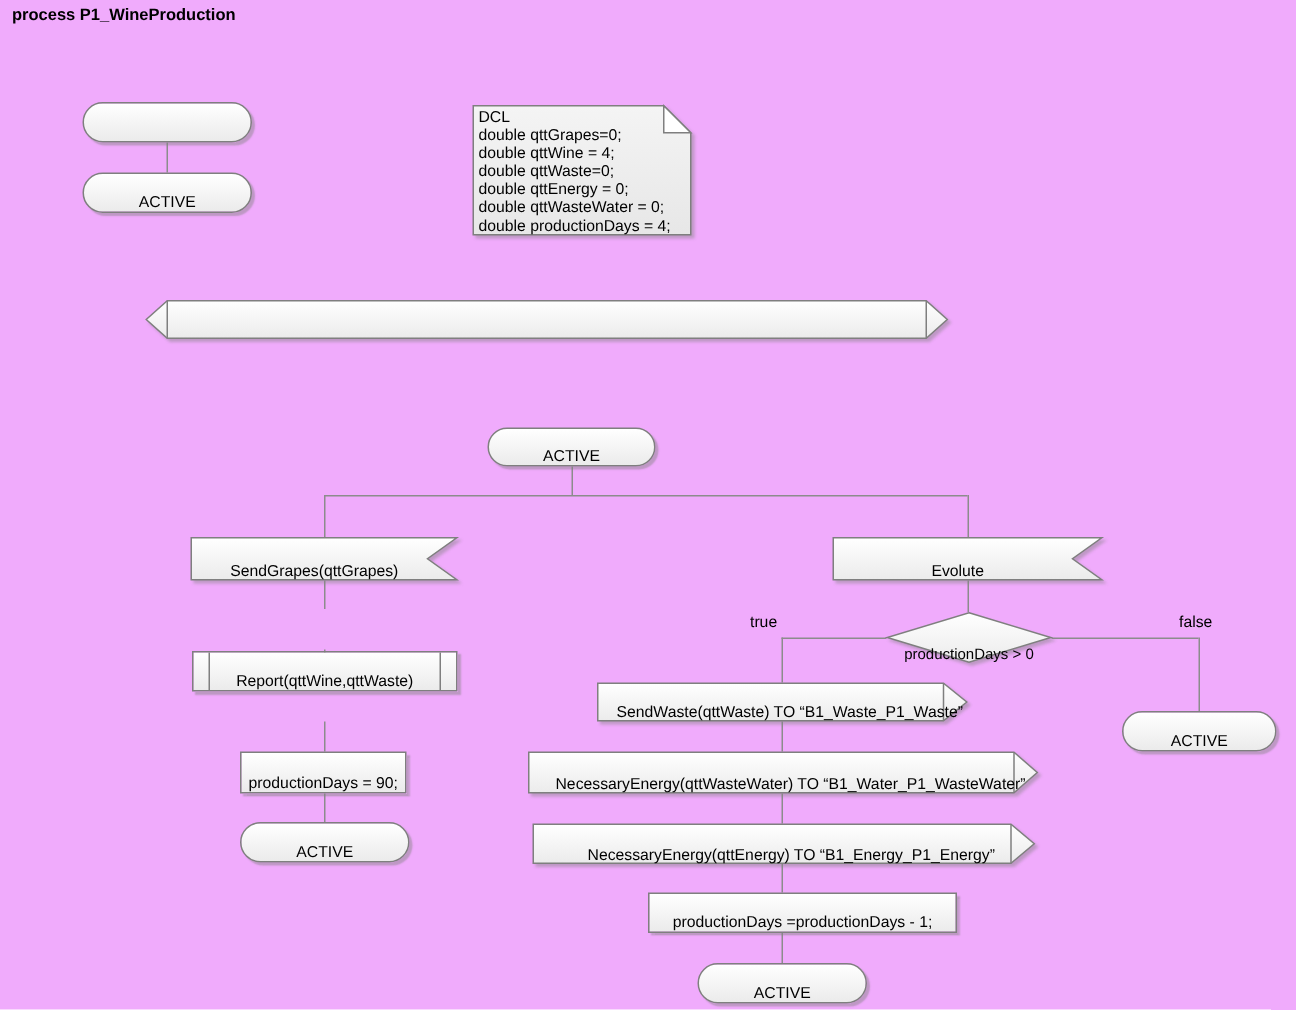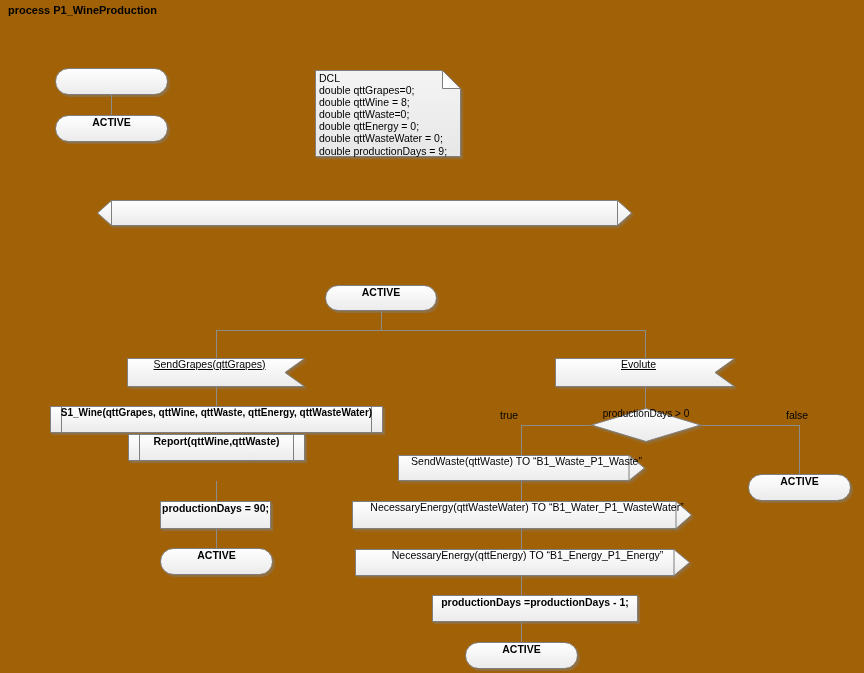--- a/index.html
+++ b/index.html
@@ -1,49 +1,48 @@
 <!DOCTYPE html>
 <html><head>
 <meta charset="utf-8">
 <style>
   html,body { margin:0; padding:0; background:#fff; }
   .canvas {
-    position:relative; width:864px; height:673px; background:#a16207;
+    position:relative; width:864px; height:673px; background:#f0abfc;
     font-family:"Liberation Sans", sans-serif; color:#000; overflow:hidden;
   }
   .page-title {
     position:absolute; left:8px; top:4px; font-size:11px; font-weight:bold;
     white-space:nowrap;
   }
   .shape {
-    position:absolute; display:flex; align-items:flex-start; justify-content:center;
+    position:absolute; display:flex; align-items:flex-end; justify-content:center;
     font-size:10.5px; text-align:center; box-sizing:border-box;
   }
   .shape svg { position:absolute; left:0; top:0; width:100%; height:100%; overflow:visible;
     filter:drop-shadow(2px 2px 1px rgba(128,128,128,0.45)); }
   .lbl { position:relative; z-index:1; white-space:nowrap; padding:0 3px; }
   .stadium, .task, .proc {
     border:1px solid #7f7f7f;
     background:linear-gradient(180deg,#ffffff 0%,#ebebeb 100%);
     box-shadow:2px 2px 1px rgba(128,128,128,0.45);
-    font-weight:bold;
   }
   .stadium { border-radius:14px; }
   .proc::before {
     content:""; position:absolute; top:0; bottom:0; left:10px; right:10px;
     border-left:1px solid #7f7f7f; border-right:1px solid #7f7f7f;
   }
   .note-text {
     position:relative; z-index:1; width:100%; height:100%; text-align:left;
     padding:2px 4px 0 4px; box-sizing:border-box; font-size:10.5px; line-height:12.1px;
     white-space:nowrap;
   }
   .line { position:absolute; background:#8c8c8c; }
   .edge-label { position:absolute; font-size:10.5px; white-space:nowrap; }
-  .flag-lbl { padding-right:16px;text-decoration:underline; }
+  .flag-lbl { padding-right:16px; }
   .out-lbl { padding-right:25px;margin-left:32px; }
 </style>
 </head>
 <body>
 
 <div class="canvas">
 
   <svg width="0" height="0" style="position:absolute" aria-hidden="true">
     <defs>
       <linearGradient id="g-shape" x1="0" y1="0" x2="0" y2="1">
@@ -86,25 +85,25 @@
   </div>
 
   <div class="shape" style="left:315px;top:70px;width:146px;height:87px">
     <svg viewBox="0 0 146 87">
       <polygon points="0.5,0.5 127.5,0.5 145.5,18.5 145.5,86.5 0.5,86.5" fill="url(#g-note)" stroke="#7f7f7f"></polygon>
       <polygon points="127.5,0.5 127.5,18.5 145.5,18.5" fill="#ffffff" stroke="#7f7f7f"></polygon>
     </svg>
     <div class="note-text">
       <div>DCL</div>
       <div>double qttGrapes=0;</div>
-      <div>double qttWine = 8;</div>
+      <div>double qttWine = 4;</div>
       <div>double qttWaste=0;</div>
       <div>double qttEnergy = 0;</div>
       <div>double qttWasteWater = 0;</div>
-      <div>double productionDays = 9;</div>
+      <div>double productionDays = 4;</div>
     </div>
   </div>
 
   <div class="shape" style="left:97px;top:200px;width:535px;height:26px">
     <svg viewBox="0 0 535 26">
       <polygon points="14.5,0.5 520.5,0.5 534.5,13 520.5,25.5 14.5,25.5 0.5,13" fill="url(#g-shape)" stroke="#7f7f7f"></polygon>
       <line x1="14.5" y1="0.5" x2="14.5" y2="25.5" stroke="#7f7f7f"></line>
       <line x1="520.5" y1="0.5" x2="520.5" y2="25.5" stroke="#7f7f7f"></line>
     </svg>
   </div>
@@ -113,23 +112,20 @@
     <span class="lbl">ACTIVE</span>
   </div>
 
   <div class="shape" style="left:127px;top:358px;width:178px;height:29px">
     <svg viewBox="0 0 178 29">
       <polygon points="0.5,0.5 177.5,0.5 158,14.5 177.5,28.5 0.5,28.5" fill="url(#g-shape)" stroke="#7f7f7f"></polygon>
     </svg>
     <span class="lbl flag-lbl">SendGrapes(qttGrapes)</span>
   </div>
 
-  <div class="shape proc" style="left:50px;top:406px;width:333px;height:27px">
-    <span class="lbl" style="font-size:10px">S1_Wine(qttGrapes, qttWine, qttWaste, qttEnergy, qttWasteWater)</span>
-  </div>
 
   <div class="shape proc" style="left:128px;top:434px;width:177px;height:27px">
     <span class="lbl">Report(qttWine,qttWaste)</span>
   </div>
 
   <div class="shape task" style="left:160px;top:501px;width:111px;height:28px">
     <span class="lbl">productionDays = 90;</span>
   </div>
 
   <div class="shape stadium" style="left:160px;top:548px;width:113px;height:27px">

